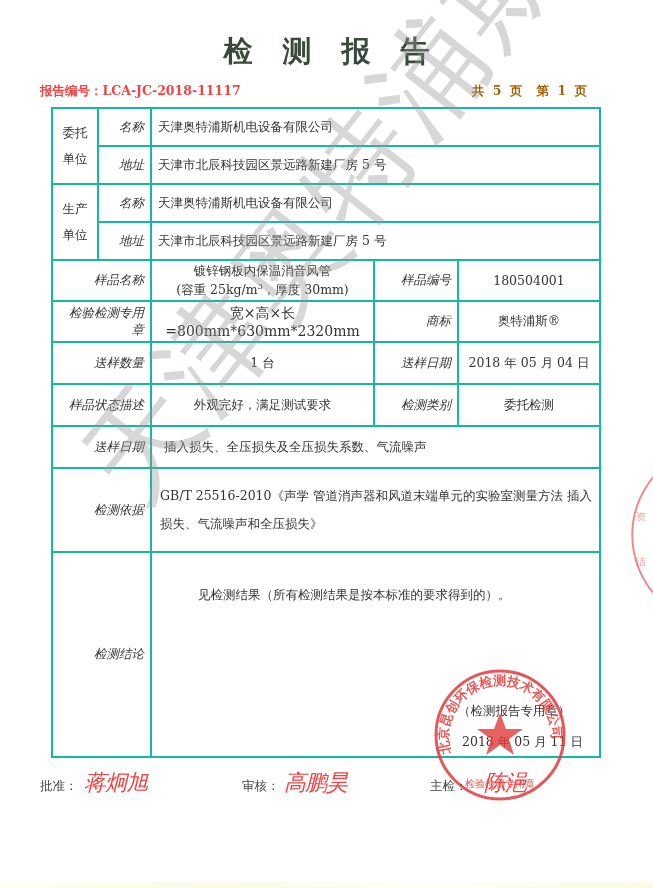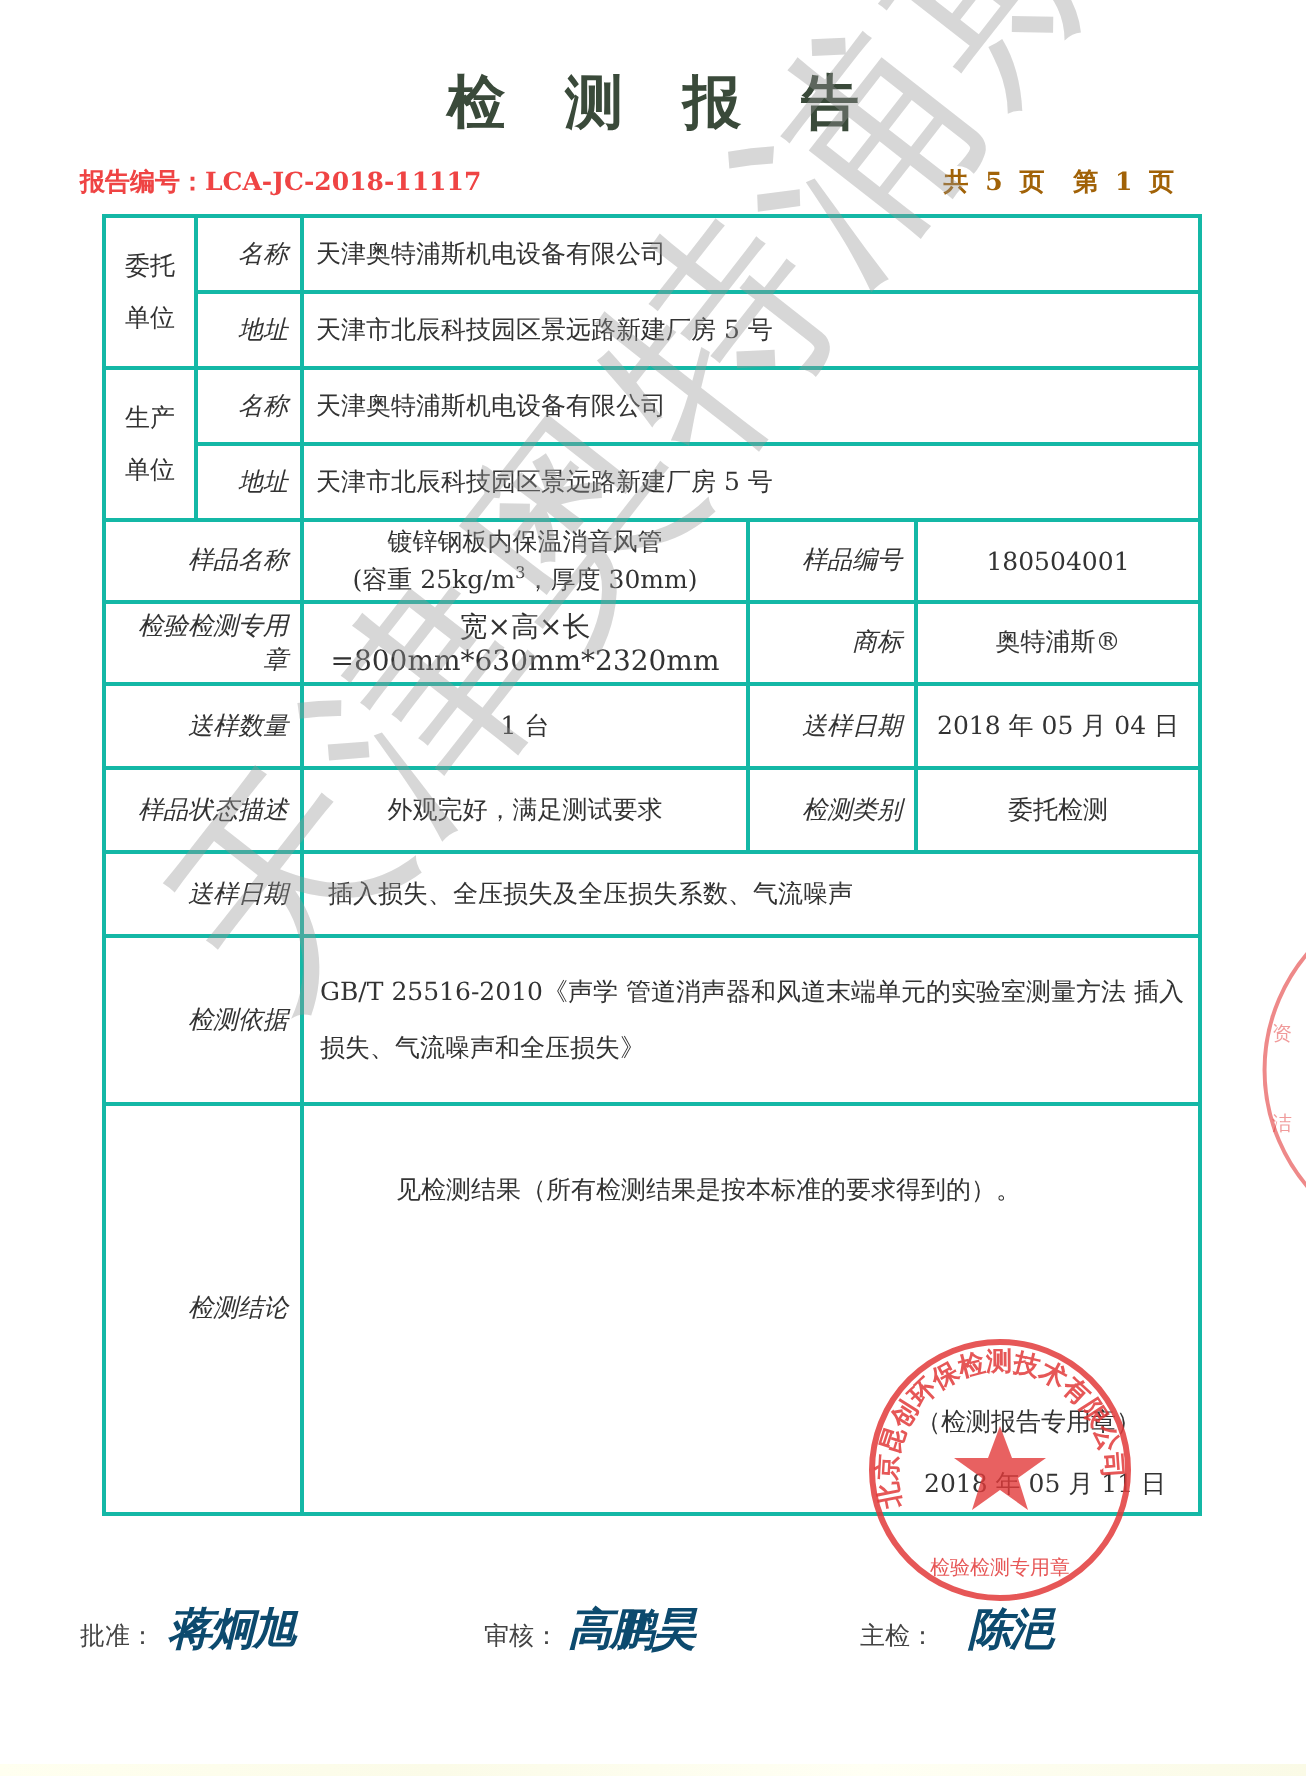--- a/index.html
+++ b/index.html
@@ -56,26 +56,26 @@
   .stamp {
     position: absolute; left: 430px; top: 665px; width: 140px; height: 140px;
     pointer-events: none;
   }
   .stamp-right {
     position: absolute; left: 628px; top: 470px; width: 40px; height: 130px;
     pointer-events: none;
   }
   .signs {
     position: absolute; left: 40px; top: 774px; width: 580px; height: 40px;
-    font-size: 12.5px; color: #444; margin-top: 32px;
+    font-size: 12.5px; color: #444;
   }
   .signs .sg { position: absolute; top: 4px; }
   .sig {
     position: absolute; top: -6px; font-family: "DejaVu Serif", serif; font-style: italic;
-    font-size: 22px; color: #0c4a6e; letter-spacing: -1px; font-weight: bold;
+    font-size: 22px; color: #ef4444; letter-spacing: -1px;
   }
   .bottom-tint {
     position: absolute; left: 0; bottom: 0; width: 653px; height: 6px;
     background: linear-gradient(90deg, #fffff0, #fbfbe8, #fffff4, #fafae6);
   }
 </style>
 </head>
 <body>
 
 <div class="title">检测报告</div>

